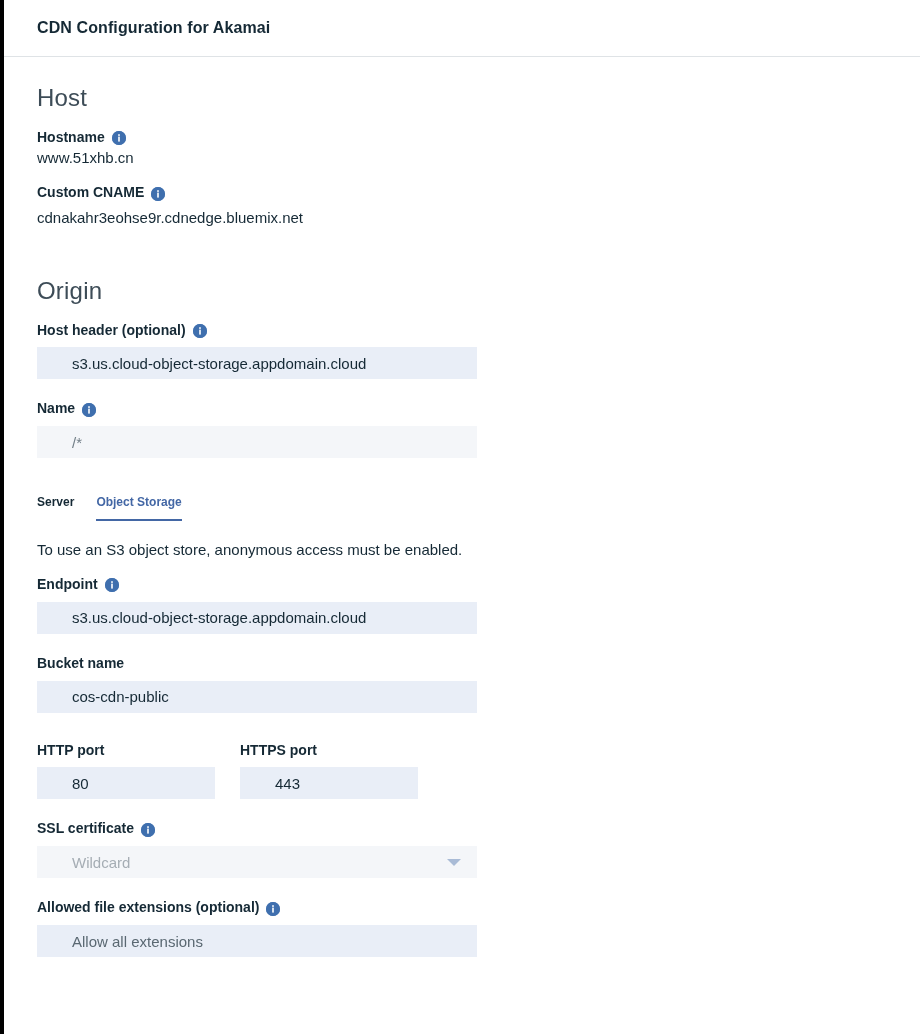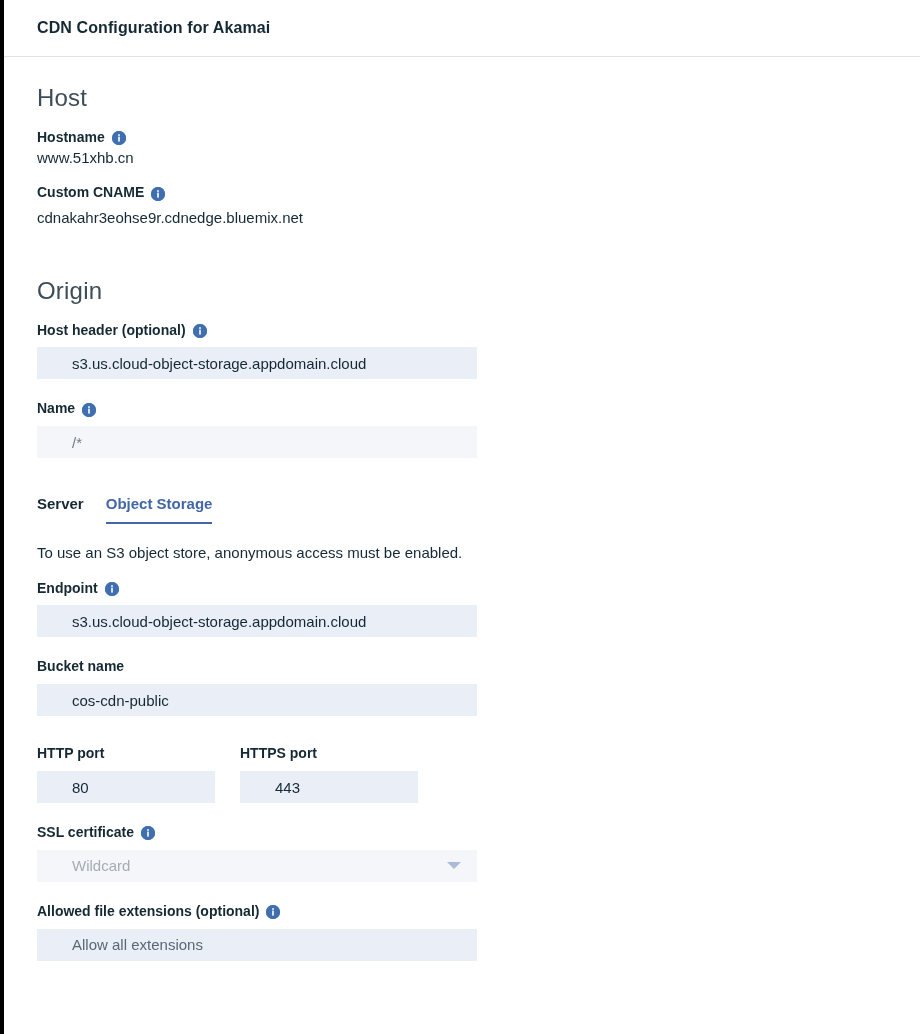--- a/index.html
+++ b/index.html
@@ -130,21 +130,21 @@
     flex: none;
   }
 
   
   .tabs {
     display: flex;
     align-items: flex-end;
     gap: 22px;
   }
   .tab {
-    font-size: 15px;
+    font-size: 12px;
     font-weight: bold;
     padding-bottom: 9px;
     border-bottom: 2px solid transparent;
     cursor: pointer;
     line-height: 1.2;
   }
   .tab-inactive { color: #152935; }
   .tab-active {
     color: #4367a5;
     border-bottom-color: #4367a5;

